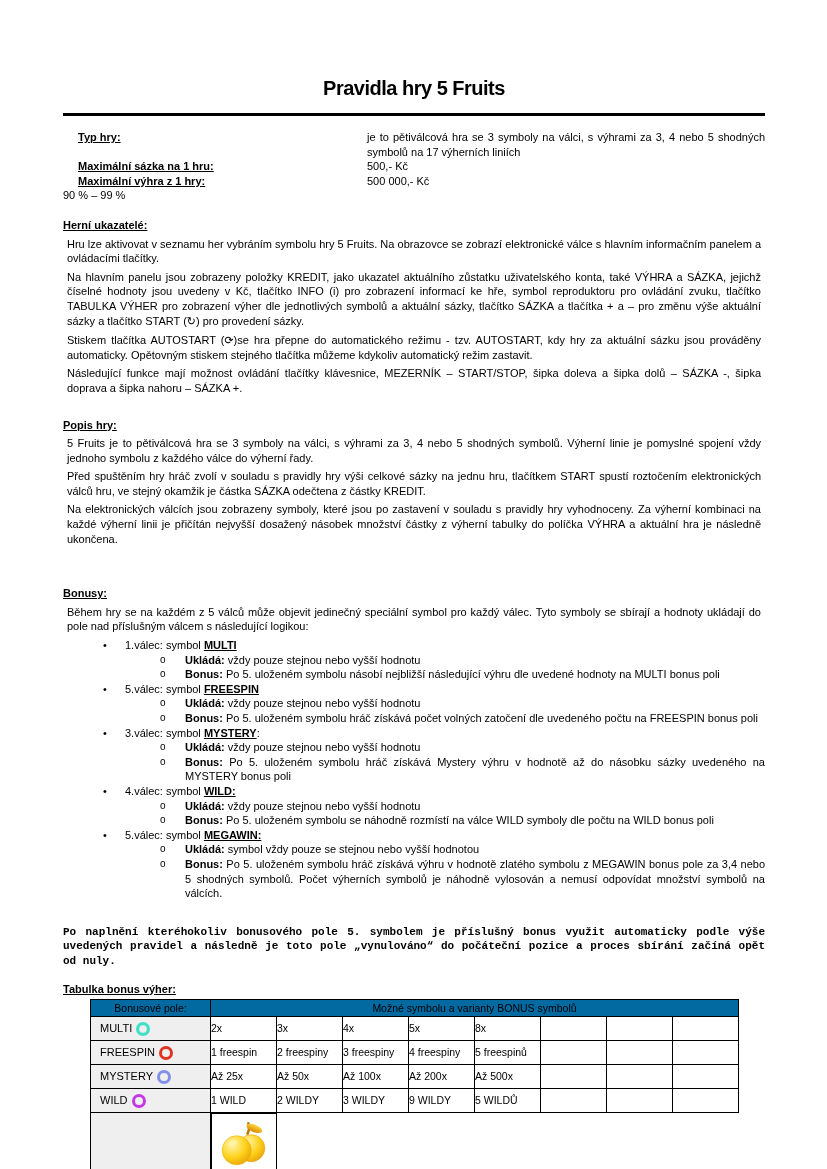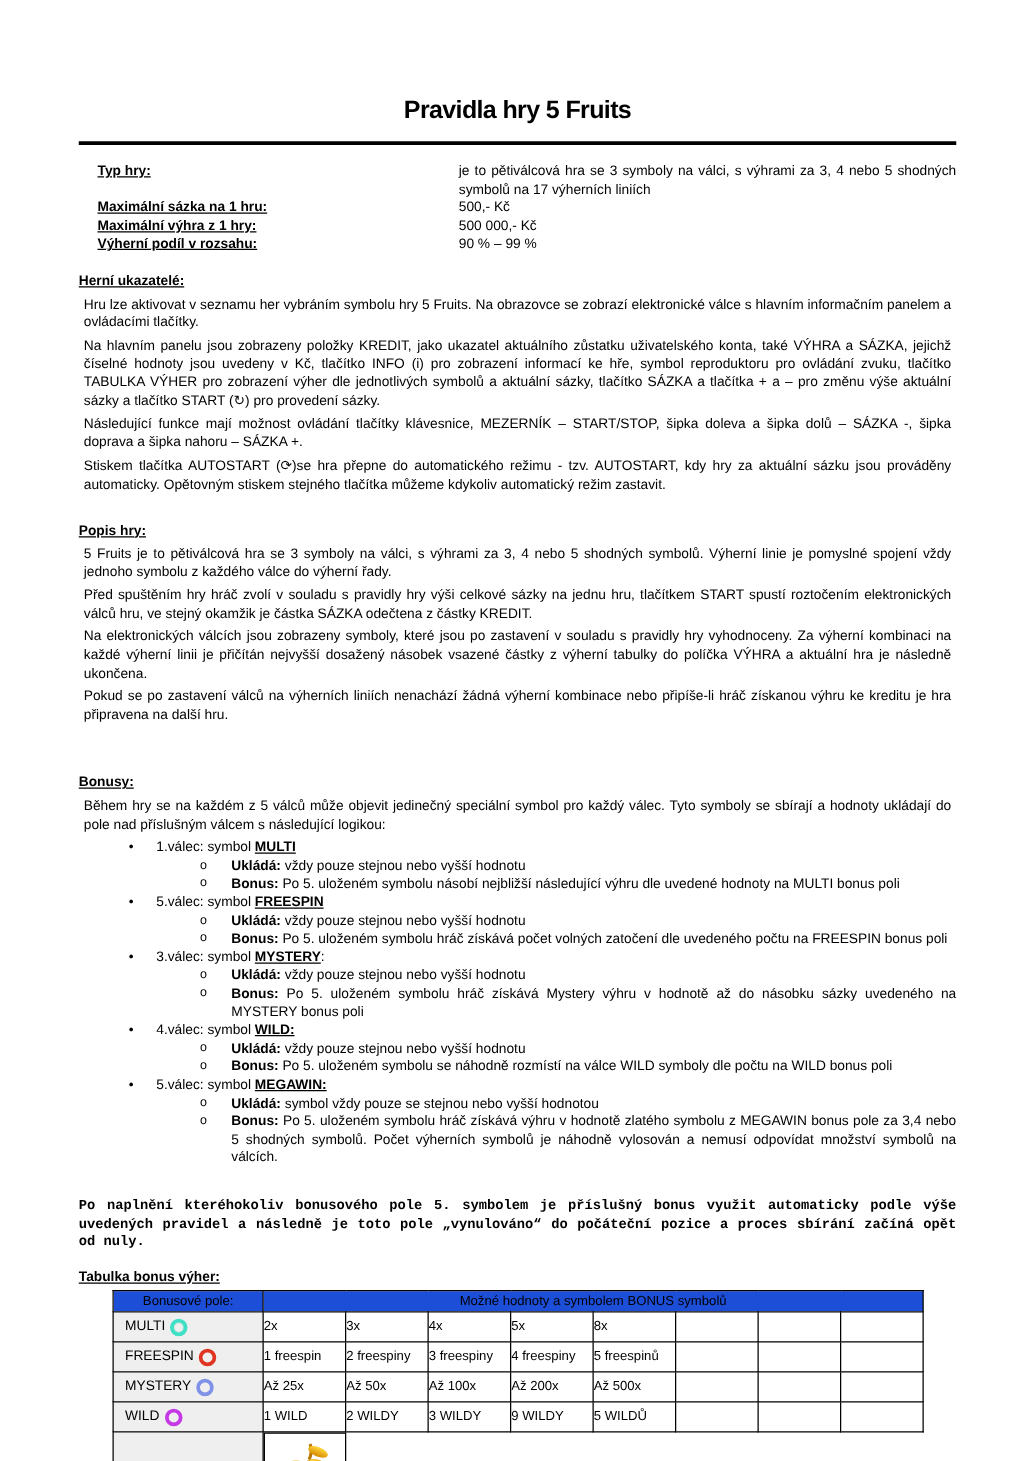--- a/index.html
+++ b/index.html
@@ -36,21 +36,21 @@
   .li2::before{content:"o";position:absolute;left:97px;top:0;font-size:10px;}
   .b{font-weight:bold;}
   .usym{font-weight:bold;text-decoration:underline;}
   .note{margin:24px 0 0 0;font-weight:bold;text-align:justify;font-family:Liberation Mono, monospace;}
   
   .table-sec{margin-top:13px;}
   table.bonus{border-collapse:collapse;margin:3px 0 0 27px;table-layout:fixed;}
   table.bonus th,table.bonus td{border:1px solid #000;padding:0;overflow:hidden;}
   col.clab{width:120px;}
   col.cval{width:66px;}
-  tr.hdr th{height:16px;background:#1d4ed8;font-weight:normal;text-align:center;font-size:10.5px;}
+  tr.hdr th{height:16px;background:#0369a1;font-weight:normal;text-align:center;font-size:10.5px;}
   tr.vrow td{height:23px;}
   tr.vrow td.lab,tr.mrow td.lab{background:#efefef;text-align:left;}
   td.val{font-size:10.5px;}
   .labwrap{display:flex;align-items:center;padding-left:9px;gap:2px;}
   .ring{display:inline-block;width:8px;height:8px;border-radius:50%;border:3px solid;margin-left:2px;}
   .ring.multi{border-color:#3fe0c6;box-shadow:0 0 1px #2bbfa8 inset;}
   .ring.freespin{border-color:#e03422;}
   .ring.mystery{border-color:#8091e8;}
   .ring.wild{border-color:#c438e6;}
   tr.mrow td{height:58px;}
@@ -91,39 +91,37 @@
     </div>
     <div class="spec-row">
       <span class="spec-label">Maximální sázka na 1 hru:</span>
       <span class="spec-value">500,- Kč</span>
     </div>
     <div class="spec-row">
       <span class="spec-label">Maximální výhra z 1 hry:</span>
       <span class="spec-value">500 000,- Kč</span>
     </div>
     <div class="spec-row">
-      <span class="spec-label">Výherní podíl v rozsahu:</span>
       <span class="spec-value">90 % – 99 %</span>
     </div>
   </div>
 
   <div class="section">
     <div class="heading">Herní ukazatelé:</div>
     <p class="para">Hru lze aktivovat v seznamu her vybráním symbolu hry 5 Fruits. Na obrazovce se zobrazí elektronické válce s hlavním informačním panelem a ovládacími tlačítky.</p>
     <p class="para">Na hlavním panelu jsou zobrazeny položky KREDIT, jako ukazatel aktuálního zůstatku uživatelského konta, také VÝHRA a SÁZKA, jejichž číselné hodnoty jsou uvedeny v Kč, tlačítko INFO (i) pro zobrazení informací ke hře, symbol reproduktoru pro ovládání zvuku, tlačítko TABULKA VÝHER pro zobrazení výher dle jednotlivých symbolů a aktuální sázky, tlačítko SÁZKA a tlačítka + a – pro změnu výše aktuální sázky a tlačítko START (↻) pro provedení sázky.</p>
+    <p class="para gap">Stiskem tlačítka AUTOSTART (⟳)se hra přepne do automatického režimu - tzv. AUTOSTART, kdy hry za aktuální sázku jsou prováděny automaticky. Opětovným stiskem stejného tlačítka můžeme kdykoliv automatický režim zastavit.</p>
     <p class="para">Následující funkce mají možnost ovládání tlačítky klávesnice, MEZERNÍK – START/STOP, šipka doleva a šipka dolů – SÁZKA -, šipka doprava a šipka nahoru – SÁZKA +.</p>
-    <p class="para gap">Stiskem tlačítka AUTOSTART (⟳)se hra přepne do automatického režimu - tzv. AUTOSTART, kdy hry za aktuální sázku jsou prováděny automaticky. Opětovným stiskem stejného tlačítka můžeme kdykoliv automatický režim zastavit.</p>
   </div>
 
   <div class="section popis">
     <div class="heading">Popis hry:</div>
     <p class="para">5 Fruits je to pětiválcová hra se 3 symboly na válci, s výhrami za 3, 4 nebo 5 shodných symbolů. Výherní linie je pomyslné spojení vždy jednoho symbolu z každého válce do výherní řady.</p>
     <p class="para">Před spuštěním hry hráč zvolí v souladu s pravidly hry výši celkové sázky na jednu hru, tlačítkem START spustí roztočením elektronických válců hru, ve stejný okamžik je částka SÁZKA odečtena z částky KREDIT.</p>
-    <p class="para">Na elektronických válcích jsou zobrazeny symboly, které jsou po zastavení v souladu s pravidly hry vyhodnoceny. Za výherní kombinaci na každé výherní linii je přičítán nejvyšší dosažený násobek vsazené částky z výherní tabulky do políčka VÝHRA a aktuální hra je následně ukončena.</p>
-    <p class="para">Pokud se po zastavení válců na výherních liniích nenachází žádná výherní kombinace nebo připíše-li hráč získanou výhru ke kreditu je hra připravena na další hru.</p>
+    <p class="para">Na elektronických válcích jsou zobrazeny symboly, které jsou po zastavení v souladu s pravidly hry vyhodnoceny. Za výherní kombinaci na každé výherní linii je přičítán nejvyšší dosažený násobek množství částky z výherní tabulky do políčka VÝHRA a aktuální hra je následně ukončena.</p>
   </div>
 
   <div class="section bonusy">
     <div class="heading">Bonusy:</div>
     <p class="para">Během hry se na každém z 5 válců může objevit jedinečný speciální symbol pro každý válec. Tyto symboly se sbírají a hodnoty ukládají do pole nad příslušným válcem s následující logikou:</p>
     <ul class="l1">
 
       <li>
         <div class="li1-line"><span>1.válec: symbol </span><span class="usym">MULTI</span><span></span></div>
         <ul class="l2">
@@ -179,21 +177,21 @@
           <col class="cval">
           <col class="cval">
         <col class="cval">
           <col class="cval">
           <col class="cval">
           <col class="cval">
       </colgroup>
       <tbody>
           <tr class="hdr">
         <th>Bonusové pole:</th>
-        <th colspan="8">Možné hodnoty a symbolem BONUS symbolů</th>
+        <th colspan="8">Možné symbolu a varianty BONUS symbolů</th>
       </tr>
 
       <tr class="vrow">
         <td class="lab">
               <span class="labwrap">
                 <span>MULTI</span>
                 <span class="ring multi"></span>
               </span>
             </td>
         <td class="val">2x</td>

